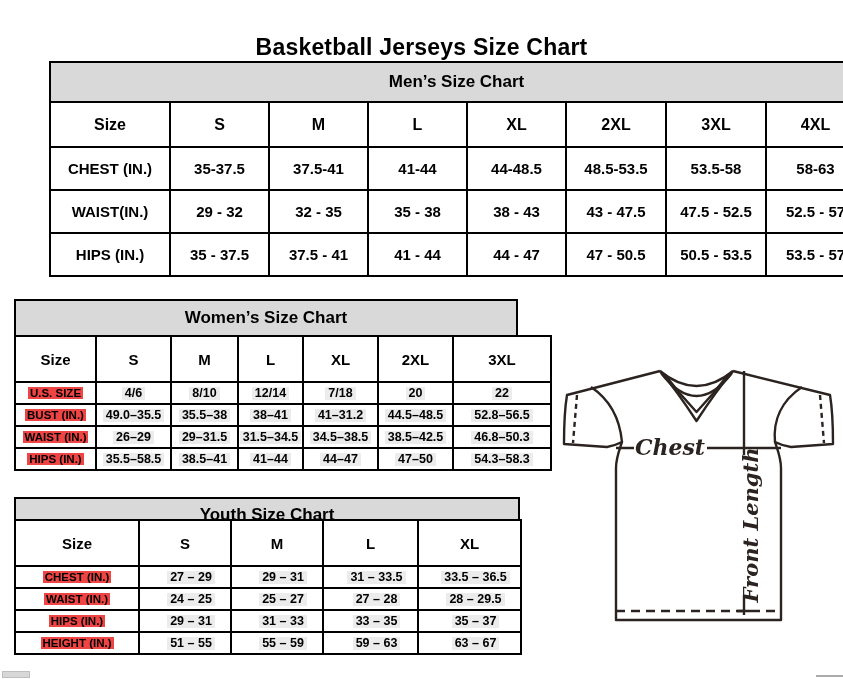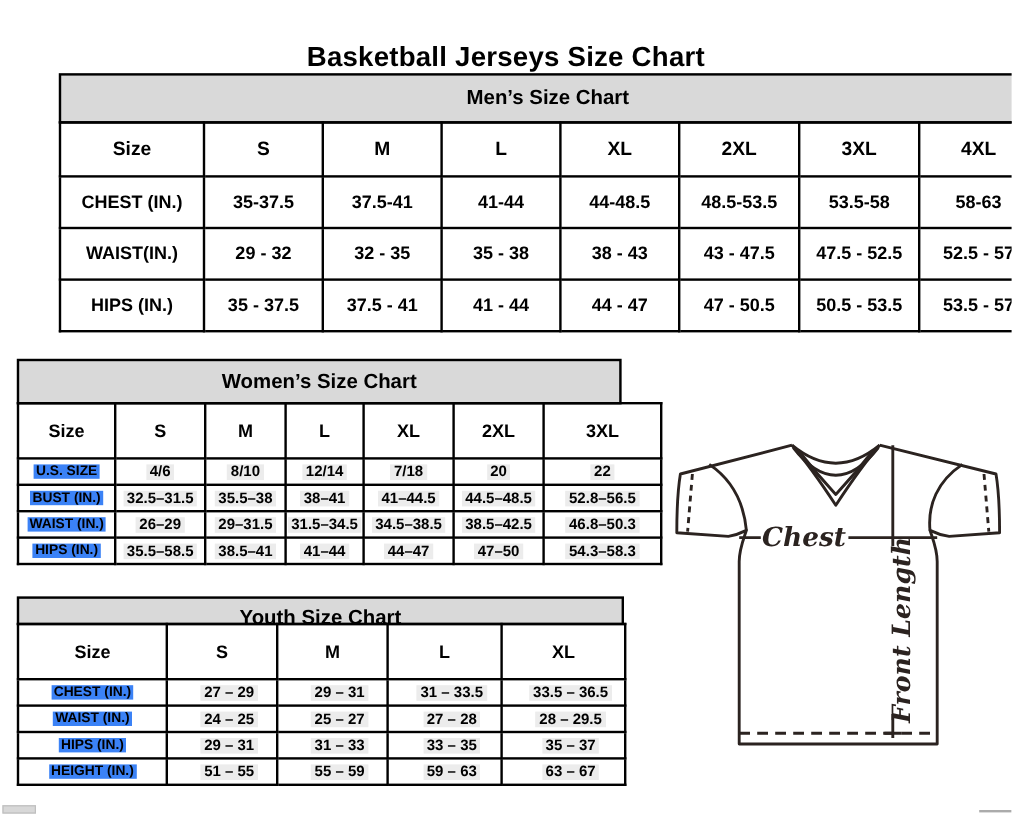--- a/index.html
+++ b/index.html
@@ -41,21 +41,21 @@
   #youth{left:14px;top:497px;width:506px;}
   #youth .band{height:24px;line-height:32px;font-size:17px;}
   #youth thead tr{height:46px;}
   #youth thead th{font-size:15px;}
   #youth tbody tr{height:22px;}
   #youth tbody th{font-size:11.5px;}
   #youth tbody td{font-size:12.5px;padding-left:12px;}
 
   
   .vals-hl tbody td span{background:#ececec;padding:0 3px;}
-  .vals-hl tbody th span{background:#3b82f6;padding:0 2px;}
+  .vals-hl tbody th span{background:#ef4444;padding:0 2px;}
 
   
   .jersey{position:absolute;left:560px;top:363px;width:285px;height:265px;}
   .jersey svg{display:block;}
   .jersey text{
     font-family:"DejaVu Serif","Liberation Serif",serif;
     font-style:italic;font-weight:bold;fill:#2b2320;
   }
 
   
@@ -160,24 +160,24 @@
           <th><span>U.S. SIZE</span></th>
           <td><span>4/6</span></td>
           <td><span>8/10</span></td>
           <td><span>12/14</span></td>
           <td><span>7/18</span></td>
           <td><span>20</span></td>
           <td><span>22</span></td>
         </tr>
         <tr>
           <th><span>BUST (IN.)</span></th>
-          <td><span>32.5–31.5</span></td>
+          <td><span>49.0–35.5</span></td>
           <td><span>35.5–38</span></td>
           <td><span>38–41</span></td>
-          <td><span>41–44.5</span></td>
+          <td><span>41–31.2</span></td>
           <td><span>44.5–48.5</span></td>
           <td><span>52.8–56.5</span></td>
         </tr>
         <tr>
           <th><span>WAIST (IN.)</span></th>
           <td><span>26–29</span></td>
           <td><span>29–31.5</span></td>
           <td><span>31.5–34.5</span></td>
           <td><span>34.5–38.5</span></td>
           <td><span>38.5–42.5</span></td>

